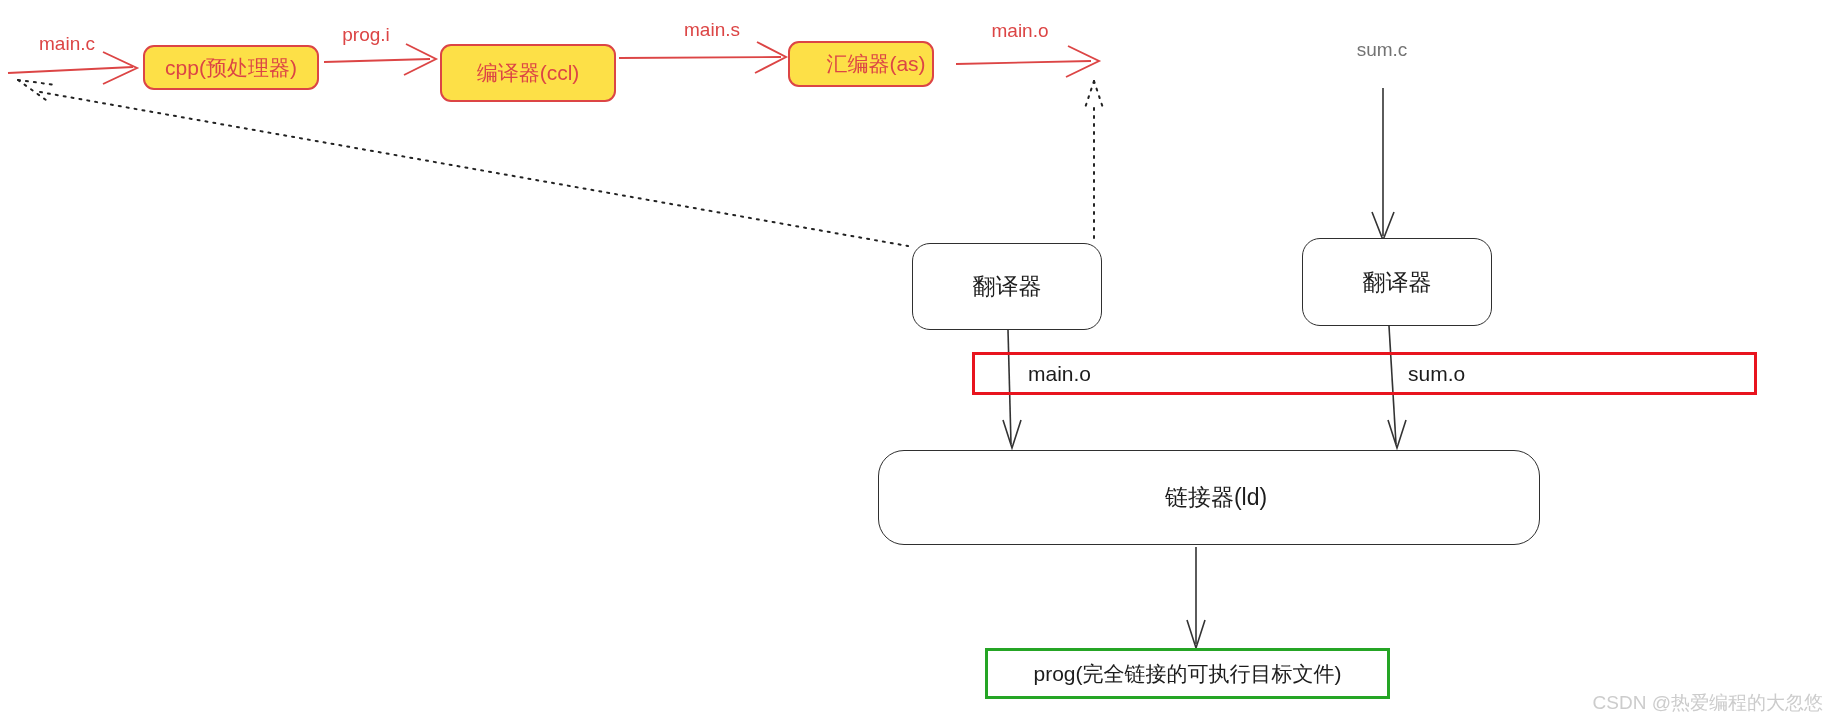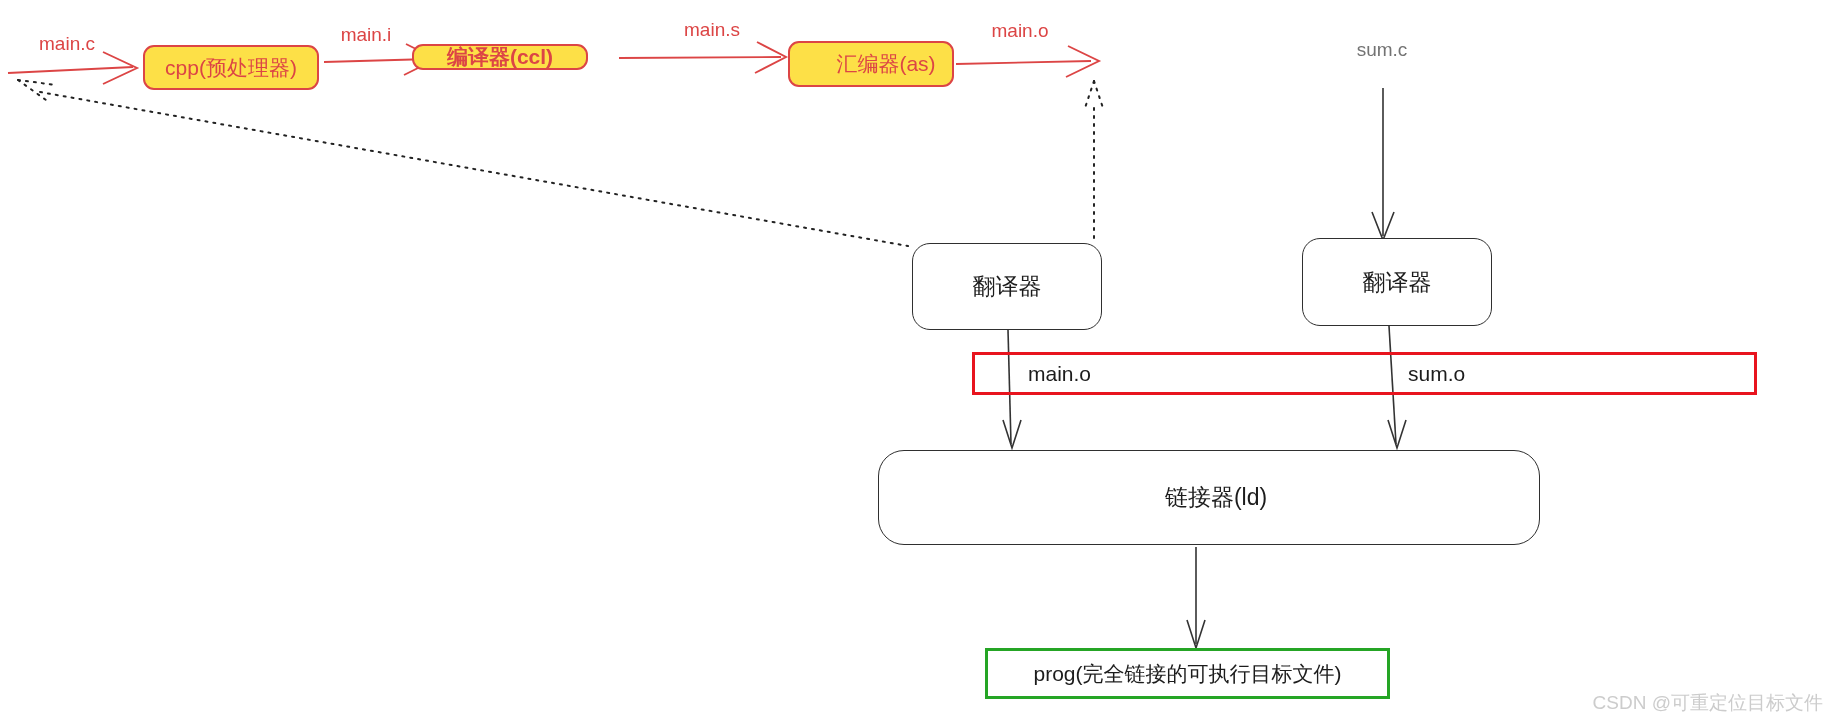--- a/index.html
+++ b/index.html
@@ -138,35 +138,35 @@
       <polyline points="1388,420 1397,448 1406,420"></polyline>
     </g>
     <g stroke="#333333" stroke-width="1.6" fill="none">
       <line x1="1196" y1="547" x2="1196" y2="644"></line>
       <polyline points="1187,620 1196,648 1205,620"></polyline>
     </g>
   </svg>
 
   <div class="lbl red-lbl" style="left:22px; top:33px; width:90px;">main.c</div>
   <div class="rbox" style="left:143px; top:45px; width:176px; height:45px;">cpp(预处理器)</div>
-  <div class="lbl red-lbl" style="left:326px; top:24px; width:80px;">main.i</div>
-  <div class="rbox" style="left:412px; top:44px; width:176px; height:26px;font-weight:bold;">编译器(ccl)</div>
+  <div class="lbl red-lbl" style="left:326px; top:24px; width:80px;">prog.i</div>
+  <div class="rbox" style="left:440px; top:44px; width:176px; height:58px;">编译器(ccl)</div>
   <div class="lbl red-lbl" style="left:672px; top:19px; width:80px;">main.s</div>
-  <div class="rbox" style="left:788px; top:41px; width:166px; height:46px;padding-left:30px;">汇编器(as)</div>
+  <div class="rbox" style="left:788px; top:41px; width:146px; height:46px;padding-left:30px;">汇编器(as)</div>
   <div class="lbl red-lbl" style="left:980px; top:20px; width:80px;">main.o</div>
 
   <div class="lbl blk-lbl" style="left:1342px; top:39px; width:80px;">sum.c</div>
 
   <div class="kbox" style="left:912px; top:243px; width:190px; height:87px;">翻译器</div>
   <div class="kbox" style="left:1302px; top:238px; width:190px; height:88px;">翻译器</div>
 
   <div id="objfiles-box">
     <span class="cell" style="left:53px;">main.o</span>
     <span class="cell" style="left:433px;">sum.o</span>
   </div>
 
   <div class="kbox" id="linker-box" style="left:878px; top:450px; width:662px; height:95px;">链接器(ld)</div>
 
   <div id="prog-box">prog(完全链接的可执行目标文件)</div>
 
-  <div id="watermark">CSDN @可重定位目标文件</div>
+  <div id="watermark">CSDN @热爱编程的大忽悠</div>
 
 </div>
 
 </body></html>

